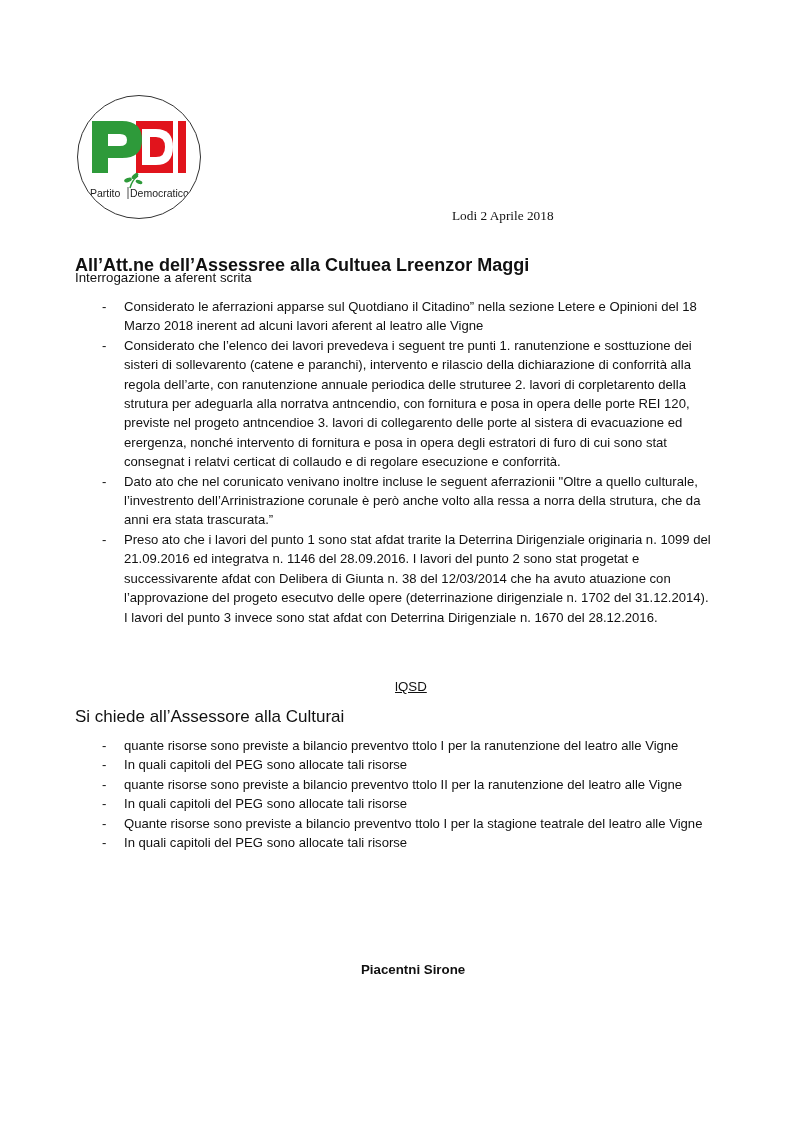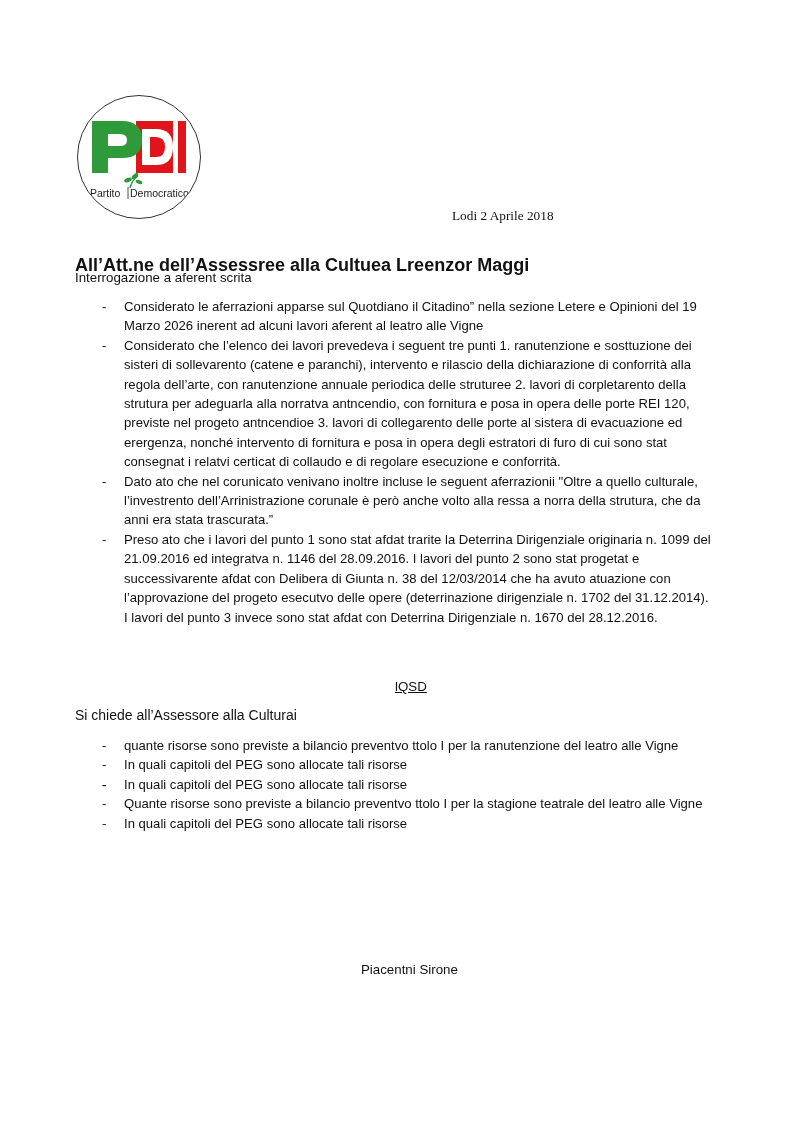--- a/index.html
+++ b/index.html
@@ -80,34 +80,35 @@
       position: absolute;
       left: 395px;
       top: 679px;
       font-size: 13.3px;
       text-decoration: underline;
     }
     .request-intro {
       position: absolute;
       left: 75px;
       top: 707px;
-      font-size: 14px;
+      font-size: 17px;
       text-align: center;
     }
     .group {
       position: absolute;
       left: 265px;
       top: 934px;
       font-size: 13px;
     }
     .signature {
       position: absolute;
       left: 361px;
       top: 962px;
       font-size: 13.3px;
+      font-weight: bold;
     }
   </style>
 </head>
 <body>
 
 <div class="page">
 
   <div class="logo">
     <svg width="122" height="122" viewBox="0 0 122 122">
 
@@ -134,21 +135,21 @@
 
   <div class="date">Lodi 2 Aprile 2018</div>
 
   <div class="addressee">All’Att.ne dell’Assessree alla Cultuea Lreenzor Maggi</div>
 
   <div class="subject">Interrogazione a aferent scrita</div>
 
   <ul class="dash-list" id="considerations">
     <li>
       <span class="dash">-</span>
-      <span>Considerato le aferrazioni apparse sul Quotdiano  il Citadino” nella sezione Letere e Opinioni del 19 Marzo 2026 inerent ad alcuni lavori aferent al leatro alle Vigne</span>
+      <span>Considerato le aferrazioni apparse sul Quotdiano  il Citadino” nella sezione Letere e Opinioni del 18 Marzo 2018 inerent ad alcuni lavori aferent al leatro alle Vigne</span>
     </li>
     <li>
       <span class="dash">-</span>
       <span>Considerato che l’elenco dei lavori prevedeva i seguent tre punti 1. ranutenzione e sosttuzione dei sisteri di sollevarento (catene e paranchi), intervento e rilascio della dichiarazione di conforrità alla regola dell’arte, con ranutenzione annuale periodica delle struturee 2. lavori di corpletarento della strutura per adeguarla alla norratva antncendio, con fornitura e posa in opera delle porte REI 120, previste nel progeto antncendioe 3. lavori di collegarento delle porte al sistera di evacuazione ed erergenza, nonché intervento di fornitura e posa in opera degli estratori di furo di cui sono stat consegnat i relatvi certicat di collaudo e di regolare esecuzione e conforrità.</span>
     </li>
     <li>
       <span class="dash">-</span>
       <span>Dato ato che nel corunicato venivano inoltre incluse le seguent aferrazionii "Oltre a quello culturale, l’investrento dell’Arrinistrazione corunale è però anche volto alla ressa a norra della strutura, che da anni era stata trascurata.”</span>
     </li>
     <li>
@@ -165,20 +166,21 @@
     <li>
       <span class="dash">-</span>
       <span>quante risorse sono previste a bilancio preventvo ttolo I per la ranutenzione del leatro alle Vigne</span>
     </li>
     <li>
       <span class="dash">-</span>
       <span>In quali capitoli del PEG sono allocate tali risorse</span>
     </li>
     <li>
       <span class="dash">-</span>
+      <span>quante risorse sono previste a bilancio preventvo ttolo II per la ranutenzione del leatro alle Vigne</span>
     </li>
     <li>
       <span class="dash">-</span>
       <span>In quali capitoli del PEG sono allocate tali risorse</span>
     </li>
     <li>
       <span class="dash">-</span>
       <span>Quante risorse sono previste a bilancio preventvo ttolo I per la stagione teatrale del leatro alle Vigne</span>
     </li>
     <li>

